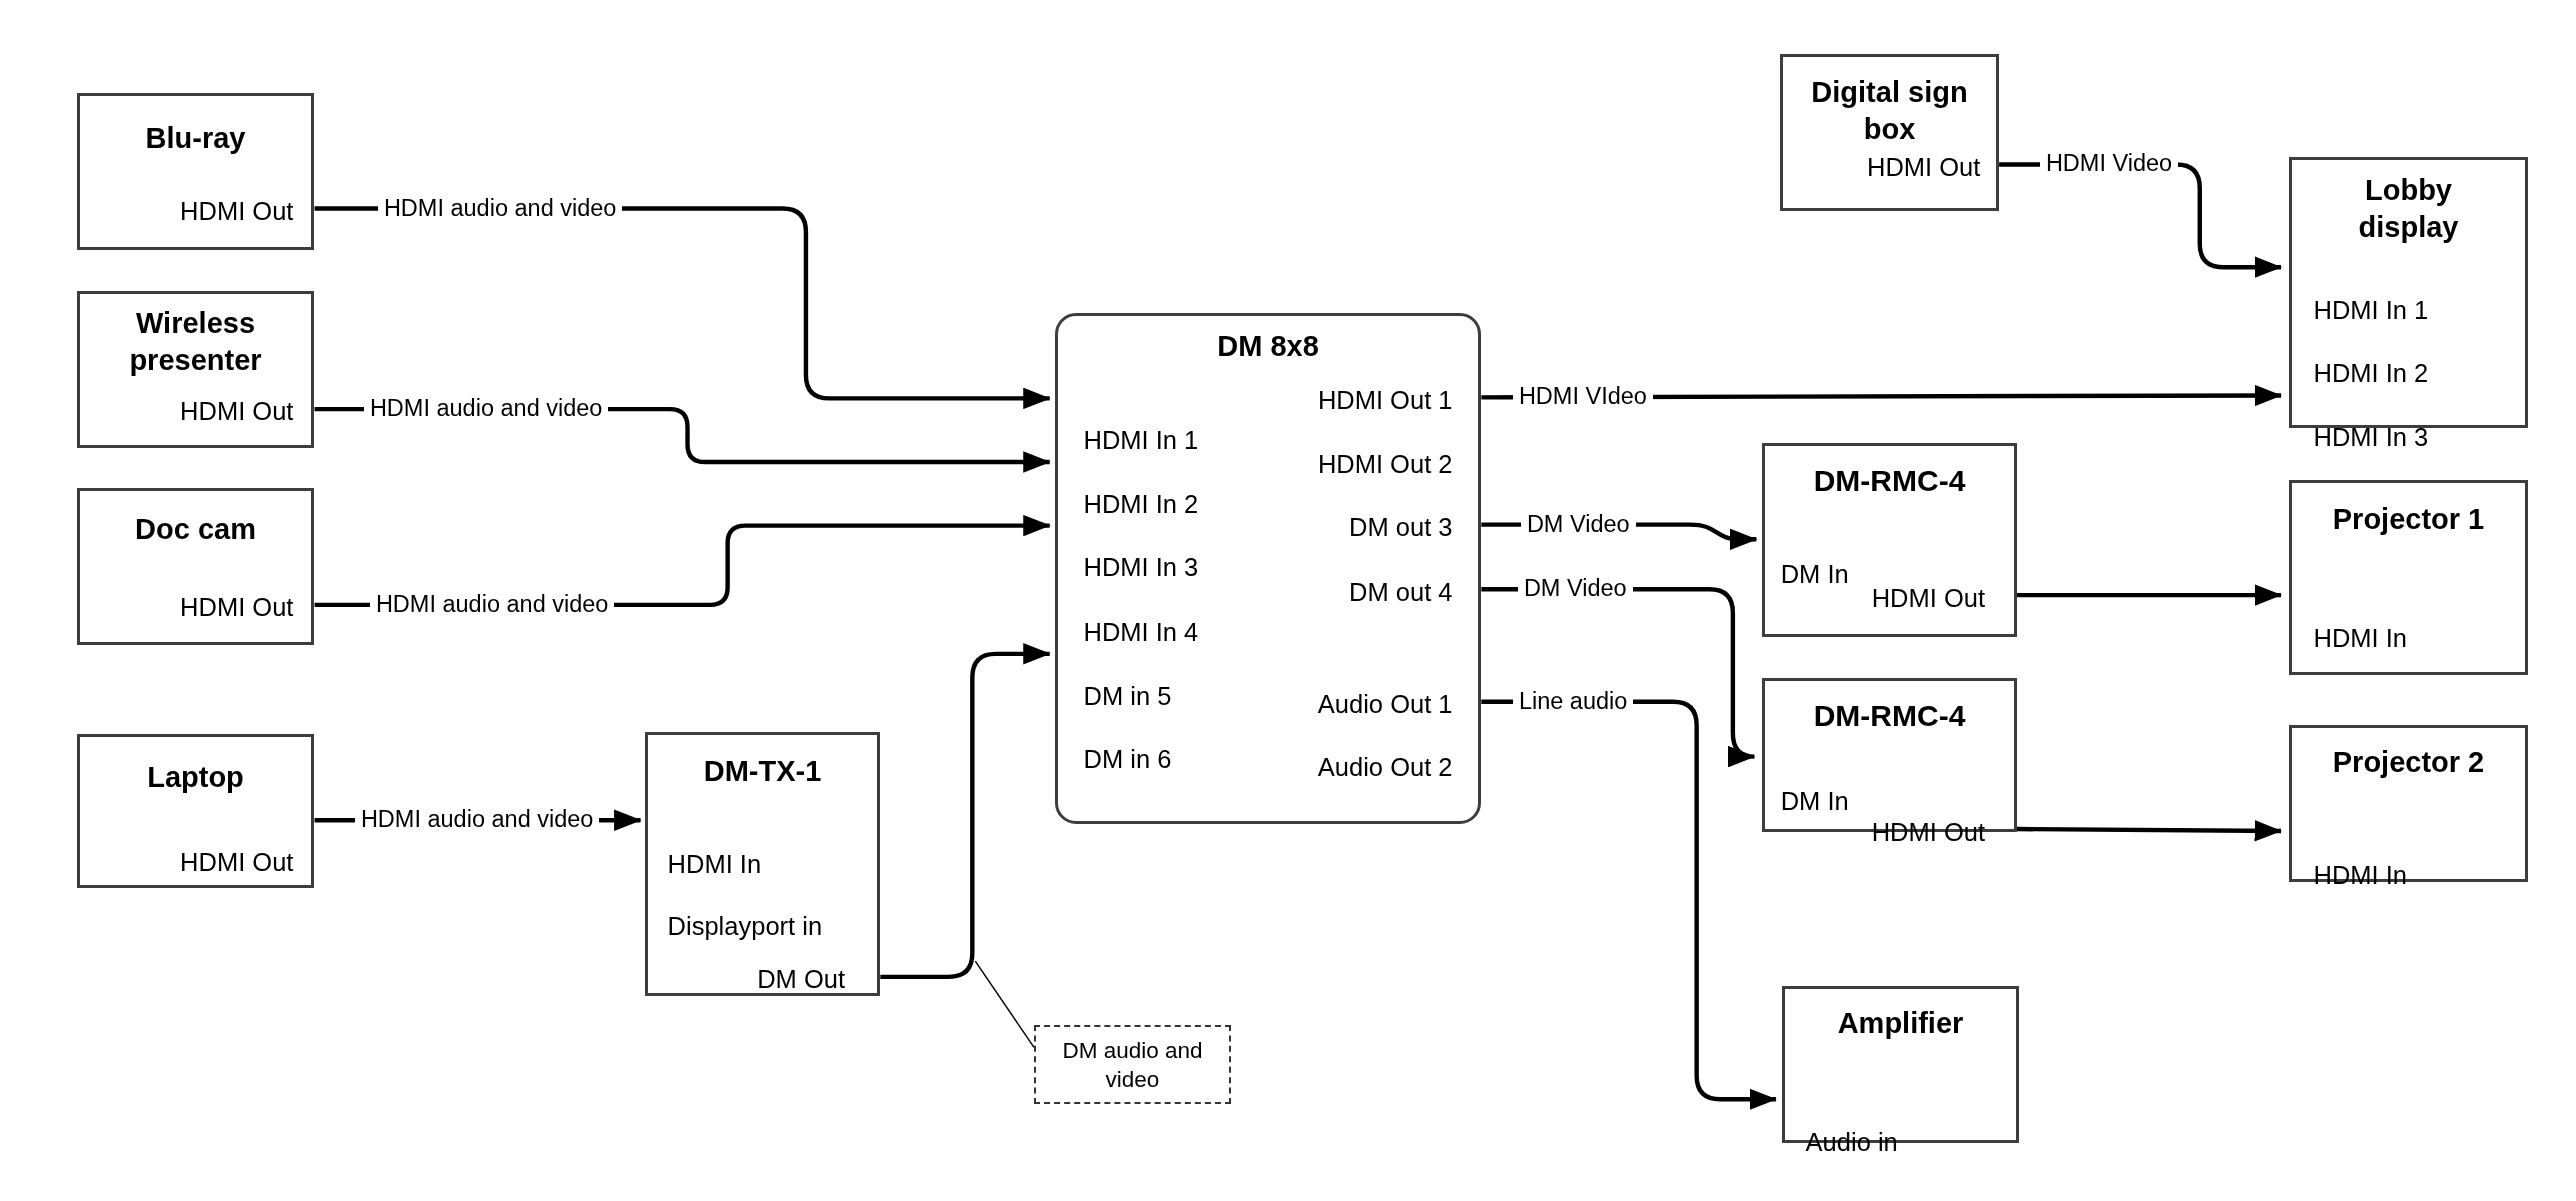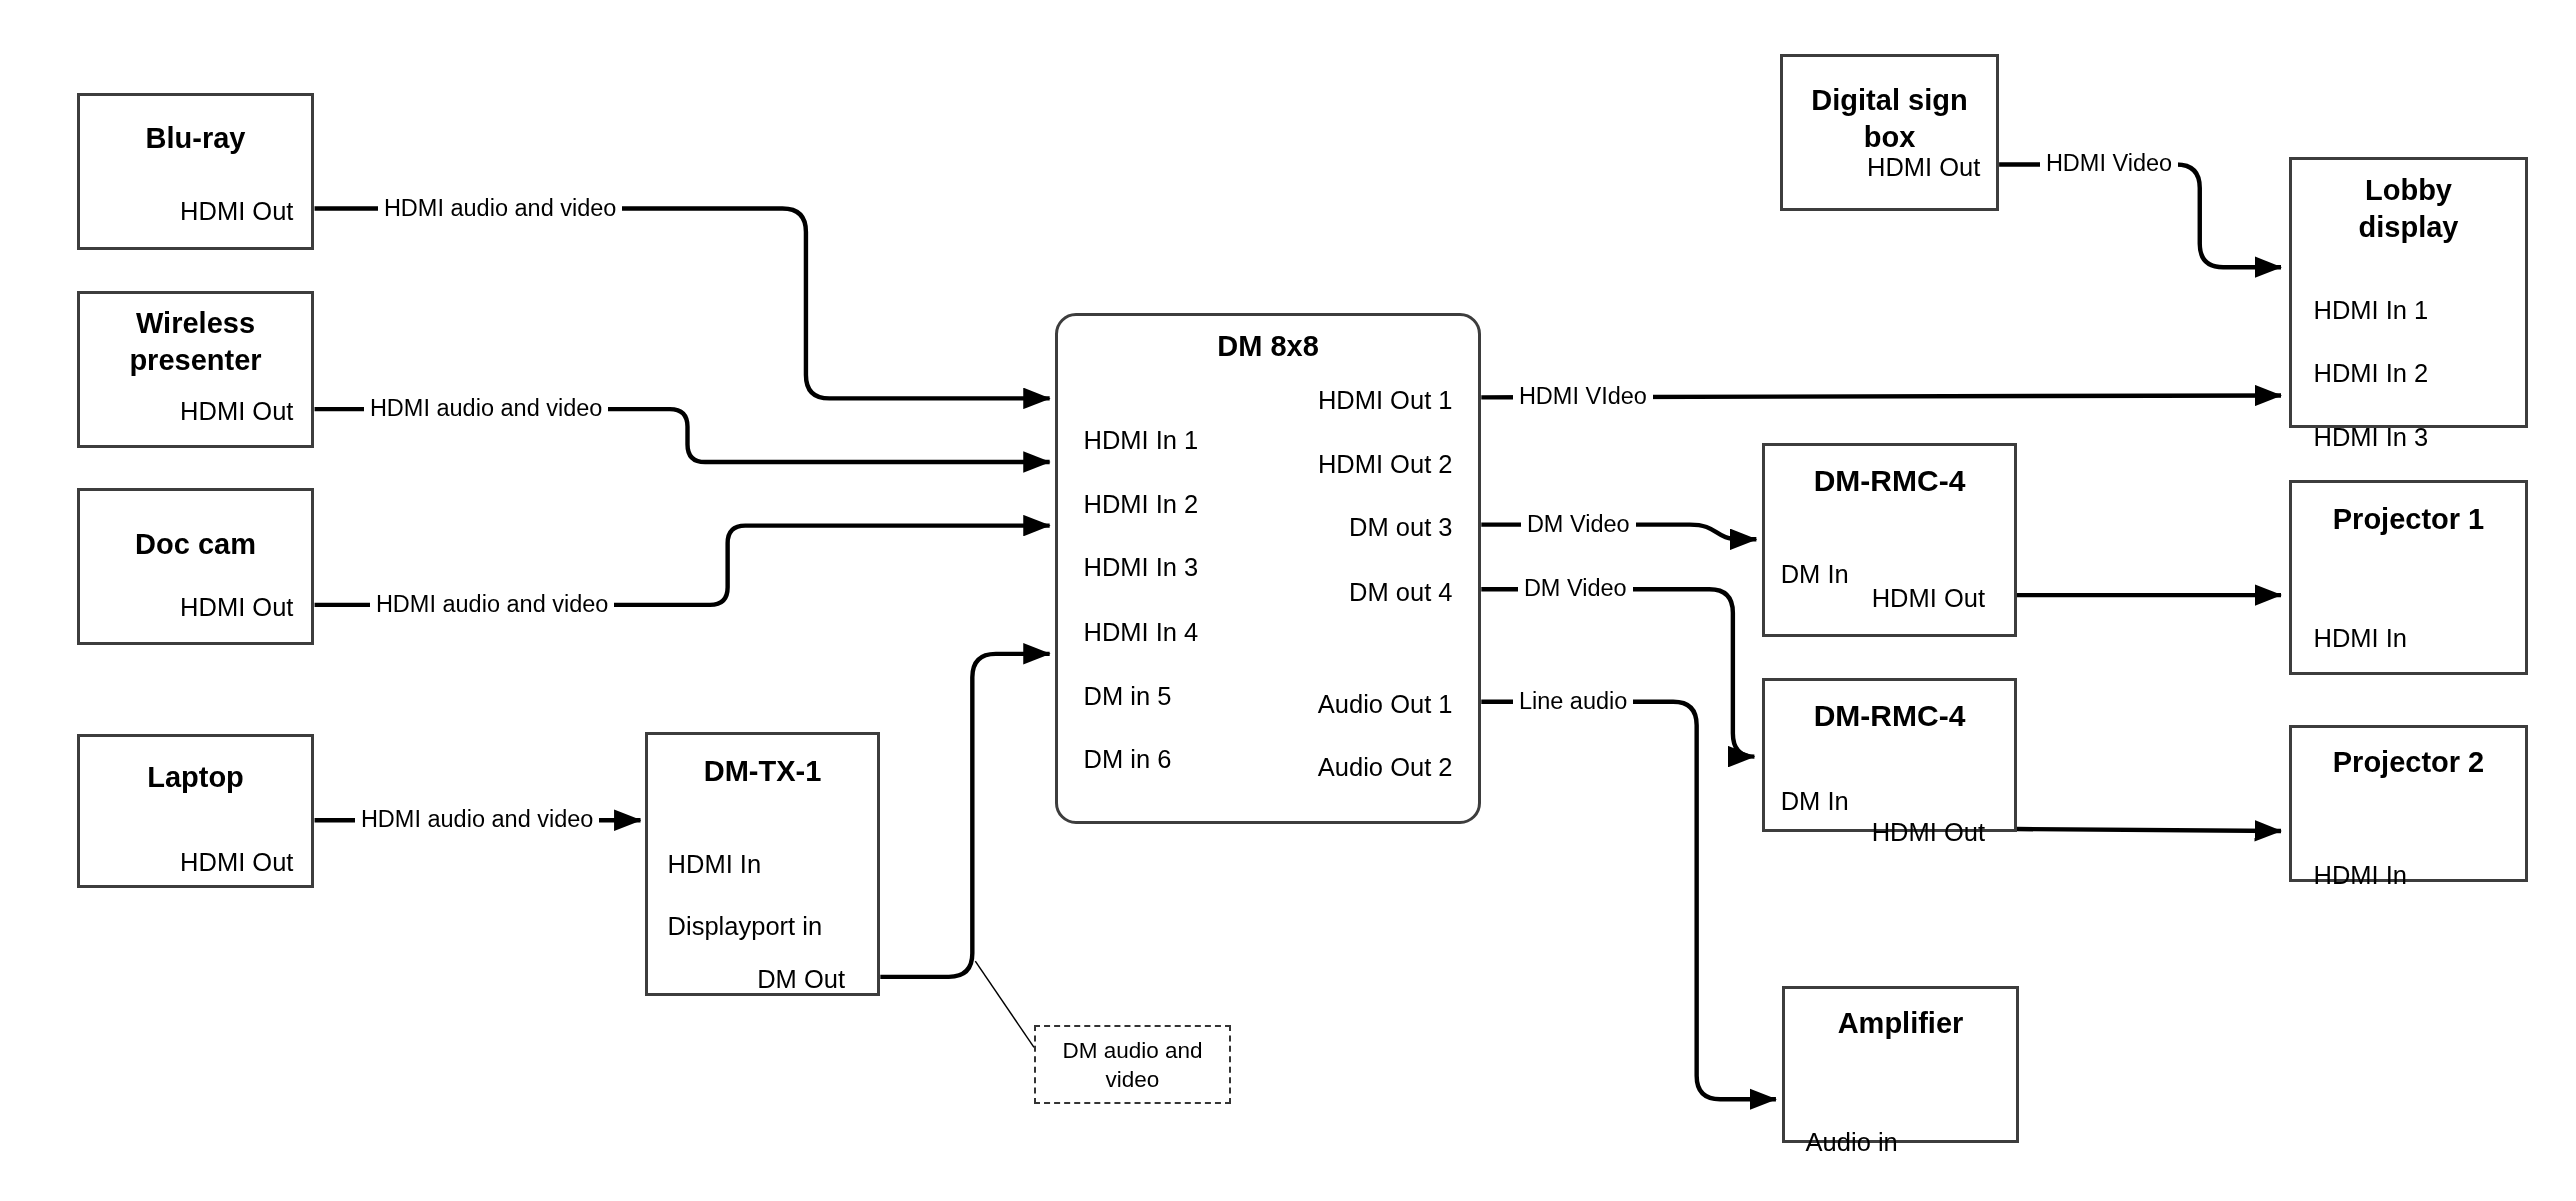--- a/index.html
+++ b/index.html
@@ -50,21 +50,21 @@
     <div class="title" style="padding-top:23.5px">Blu-ray</div>
     <span class="port pr" style="top:116px;right:17.6px">HDMI Out</span>
   </div>
 
   <div class="node" style="left:77px;top:291px;width:237px;height:157px;">
     <div class="title" style="padding-top:11px">Wireless presenter</div>
     <span class="port pr" style="top:118px;right:17.6px">HDMI Out</span>
   </div>
 
   <div class="node" style="left:77px;top:488px;width:237px;height:157px;">
-    <div class="title" style="padding-top:35px">Doc cam</div>
+    <div class="title" style="padding-top:20px">Doc cam</div>
     <span class="port pr" style="top:117px;right:17.6px">HDMI Out</span>
   </div>
 
   <div class="node" style="left:77px;top:734px;width:237px;height:154px;">
     <div class="title" style="padding-top:21.5px">Laptop</div>
     <span class="port pr" style="top:126px;right:17.6px">HDMI Out</span>
   </div>
 
   <div class="node" style="left:645px;top:732px;width:235px;height:264px;">
     <div class="title" style="padding-top:17.6px">DM-TX-1</div>
@@ -83,21 +83,21 @@
     <span class="port pl" style="top:404px;left:25.5px">DM in 6</span>
     <span class="port pr" style="top:85px;right:25.5px">HDMI Out 1</span>
     <span class="port pr" style="top:149px;right:25.5px">HDMI Out 2</span>
     <span class="port pr" style="top:212px;right:25.5px">DM out 3</span>
     <span class="port pr" style="top:277px;right:25.5px">DM out 4</span>
     <span class="port pr" style="top:389px;right:25.5px">Audio Out 1</span>
     <span class="port pr" style="top:452px;right:25.5px">Audio Out 2</span>
   </div>
 
   <div class="node" style="left:1780px;top:54px;width:219px;height:157px;">
-    <div class="title" style="padding-top:25px;max-width:196px">Digital sign box</div>
+    <div class="title" style="padding-top:17px;max-width:196px">Digital sign box</div>
     <span class="port pr" style="top:111px;right:15.7px">HDMI Out</span>
   </div>
 
   <div class="node" style="left:2289px;top:157px;width:239px;height:271px;">
     <div class="title" style="padding-top:11.7px;max-width:181px">Lobby display</div>
     <span class="port pl" style="top:111px;left:21.5px">HDMI In 1</span>
     <span class="port pl" style="top:174px;left:21.5px">HDMI In 2</span>
     <span class="port pl" style="top:238px;left:21.5px">HDMI In 3</span>
   </div>
 

